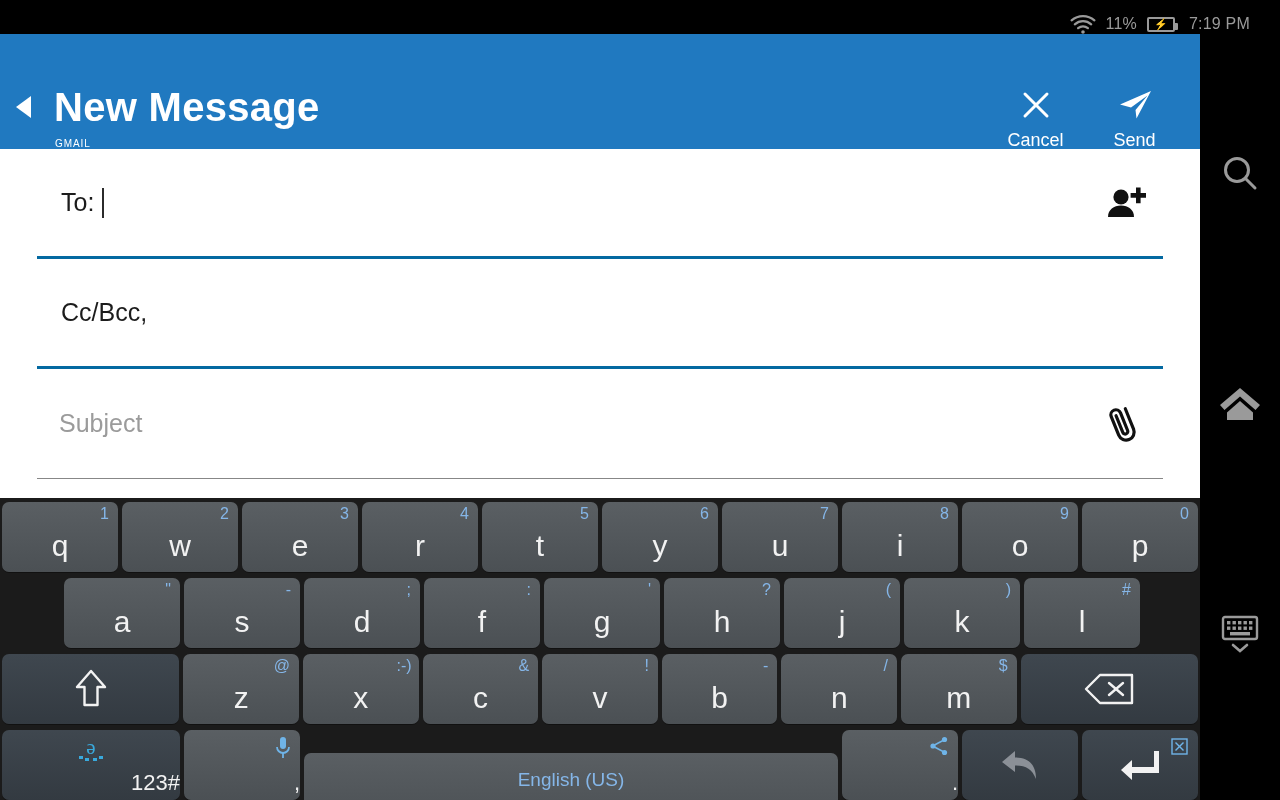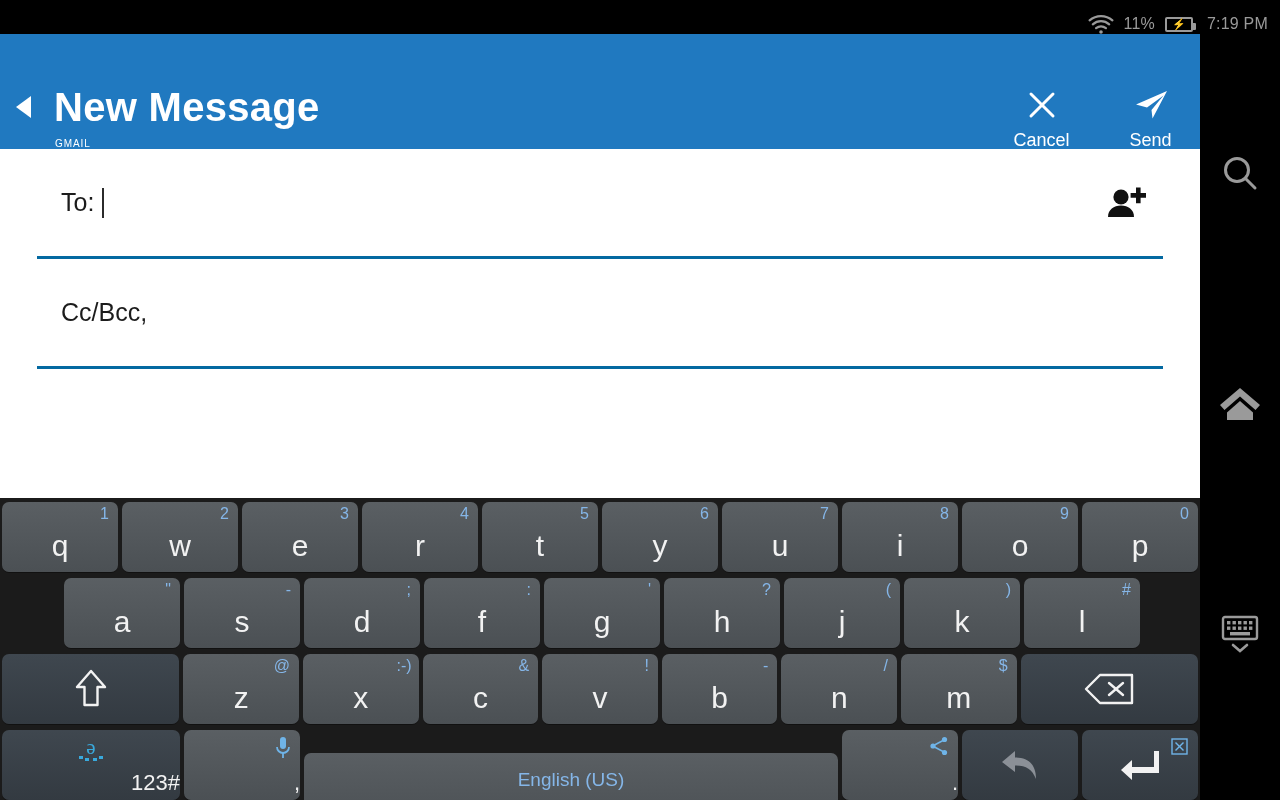--- a/index.html
+++ b/index.html
@@ -8,21 +8,21 @@
     background: #000;
     font-family: "Liberation Sans", sans-serif;
     overflow: hidden;
   }
   #app { position: relative; width: 1280px; height: 800px; background: #000; }
 
   
   .statusbar {
     position: absolute; left: 0; top: 0; width: 1280px; height: 48px;
     background: #000; display: flex; align-items: center;
-    justify-content: flex-end; padding-right: 12px; gap: 10px;
+    justify-content: flex-end; padding-right: 30px; gap: 10px;
   }
   .sb-wifi { width: 26px; height: 19px; position: relative; }
   .sb-battery-pct { color: #9a9a9a; font-size: 16px; letter-spacing: .2px; }
   .sb-time { color: #9a9a9a; font-size: 16px; letter-spacing: .2px; margin-left: 4px; }
   .sb-batt {
     width: 28px; height: 15px; border: 2px solid #9a9a9a; border-radius: 2px;
     position: relative; display: flex; align-items: center; justify-content: center;
   }
   .sb-batt:after {
     content:""; position:absolute; right:-5px; top:4px; width:3px; height:7px;
@@ -43,21 +43,21 @@
   }
   .hdr-title {
     position: absolute; left: 54px; top: 50px;
     font-size: 40px; font-weight: 700; line-height: 46px; letter-spacing: .3px;
   }
   .hdr-sub {
     position: absolute; left: 55px; top: 104px;
     font-size: 10px; font-weight: 400; letter-spacing: .9px;
   }
   .hdr-actions {
-    position: absolute; right: 0; top: 50px; display: flex; gap: 10px;
+    position: absolute; right: 16px; top: 50px; display: flex; gap: 0;
   }
   .hdr-action {
     width: 99px; text-align: center; color: #fff; cursor: pointer;
   }
   .hdr-action .ai { height: 42px; display: flex; align-items: center; justify-content: center; }
   .hdr-action .al { font-size: 18px; font-weight: 400; margin-top: 4px; }
 
   
   .compose {
     position: absolute; left: 0; top: 149px; width: 1200px; height: 349px;
@@ -209,20 +209,30 @@
           <path d="M4 31c0-7.2 5.8-11.4 13-11.4S30 23.8 30 31 z" fill="#111"></path>
           <path d="M32 1.5h4.6v5.6H42v4.6h-5.4v5.6H32v-5.6h-5.4V7.1H32z" fill="#111"></path>
         </svg>
       </span>
     </div>
 
     <div class="field-row">
       <span class="field-label">Cc/Bcc,</span>
     </div>
 
+    <div class="field-row last">
+      <span class="field-label placeholder">Subject</span>
+      <span class="row-icon">
+        <svg width="40" height="44" viewBox="0 0 40 44">
+          <g transform="rotate(-22 20 22)">
+            <path d="M26 8v22a8 8 0 0 1-16 0V10a5 5 0 0 1 10 0v19a2.6 2.6 0 0 1-5.2 0V11" fill="none" stroke="#111" stroke-width="3.2" stroke-linecap="round"></path>
+          </g>
+        </svg>
+      </span>
+    </div>
 
   </div>
 
   <div class="sidebar">
     <div class="side-btn side-search">
       <span>
         <svg width="40" height="40" viewBox="0 0 40 40">
           <circle cx="17" cy="16" r="11.5" fill="none" stroke="#9a9a9a" stroke-width="3"></circle>
           <line x1="25.5" y1="24.5" x2="35" y2="34" stroke="#9a9a9a" stroke-width="3" stroke-linecap="round"></line>
         </svg>

